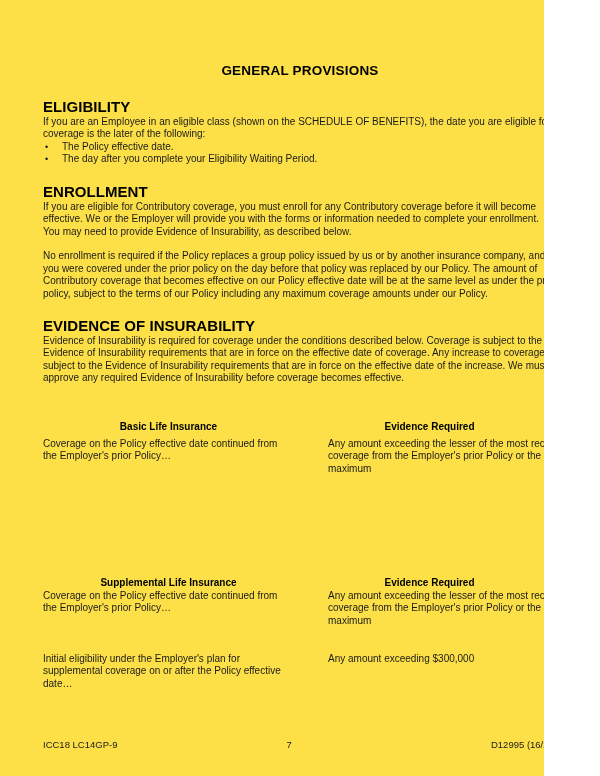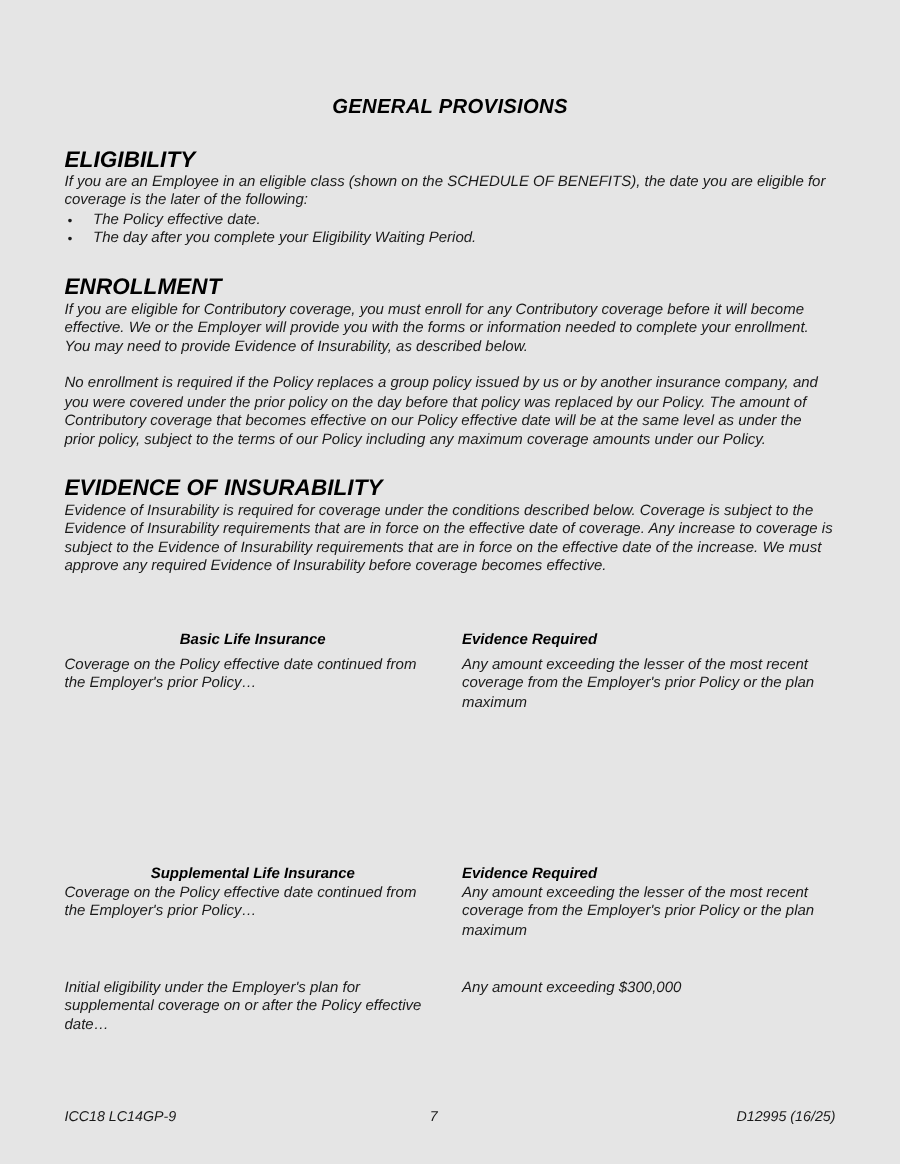--- a/index.html
+++ b/index.html
@@ -12,25 +12,24 @@
     height: 776px;
     position: relative;
     font-family: "Liberation Sans", sans-serif;
     color: #1a1a1a;
     -webkit-font-smoothing: antialiased;
   }
 
   .page {
     position: absolute;
     inset: 0;
-    width: 600px;
+    width: 544px;
     height: 776px;
-    background: #e5e5e5;
+    background: #fde047;
     overflow: hidden;
-    font-style: italic;
   }
 
   .content {
     position: absolute;
     left: 43px;
     top: 0;
     width: 514px;
   }
 
   .doc-title {
@@ -92,41 +91,42 @@
   .evidence-table {
     width: 514px;
   }
   .ev-header-row {
     display: flex;
     width: 100%;
   }
   .ev-row {
     display: flex;
     width: 100%;
+    gap: 20px;
   }
   .col-left {
     width: 265px;
     flex: 0 0 265px;
     box-sizing: border-box;
     padding-right: 14px;
   }
   .col-right {
     width: 249px;
     flex: 0 0 249px;
     box-sizing: border-box;
   }
   .ev-col-header {
     font-size: 10px;
     font-weight: bold;
     text-align: center;
     color: #000;
     line-height: 12.4px;
   }
   .ev-col-header.right-head {
-    text-align: left;
+    text-align: center;
     padding-right: 6px;
   }
   .ev-cell {
     font-size: 10px;
     line-height: 12.4px;
     color: #1a1a1a;
   }
 
   .ev-spacer-sm { height: 5px; }
   .ev-spacer-row { height: 26px; }

